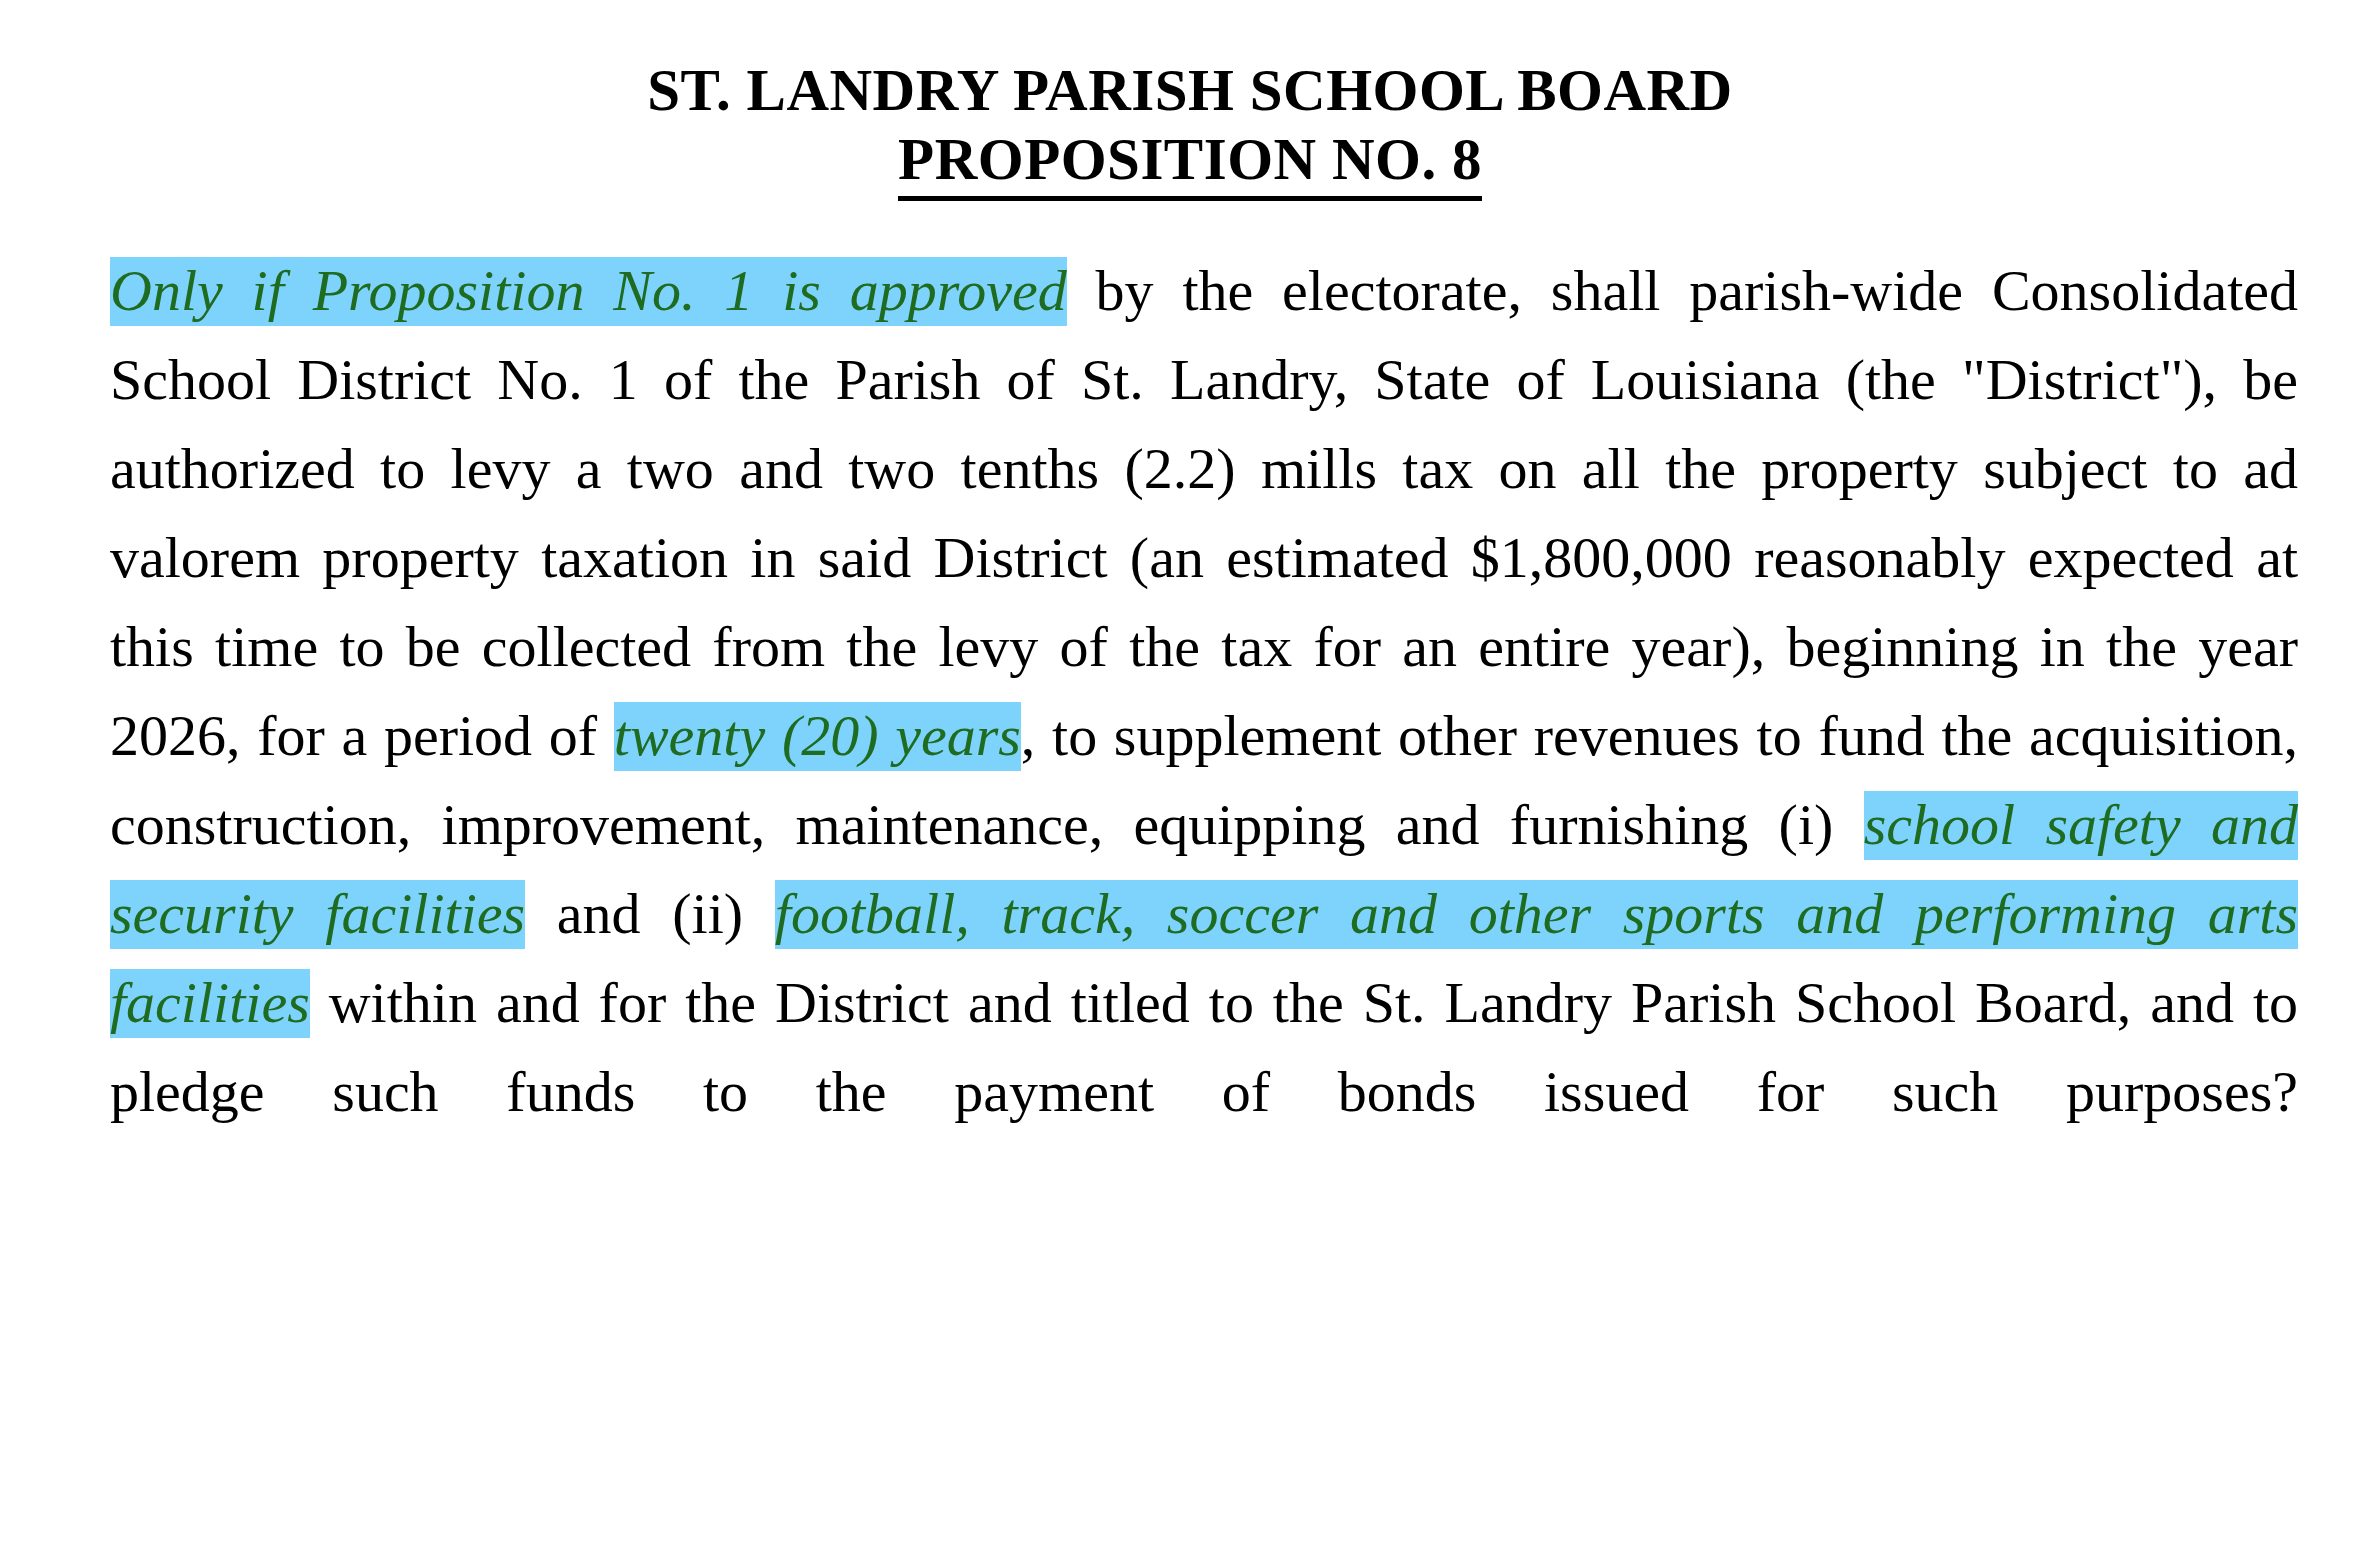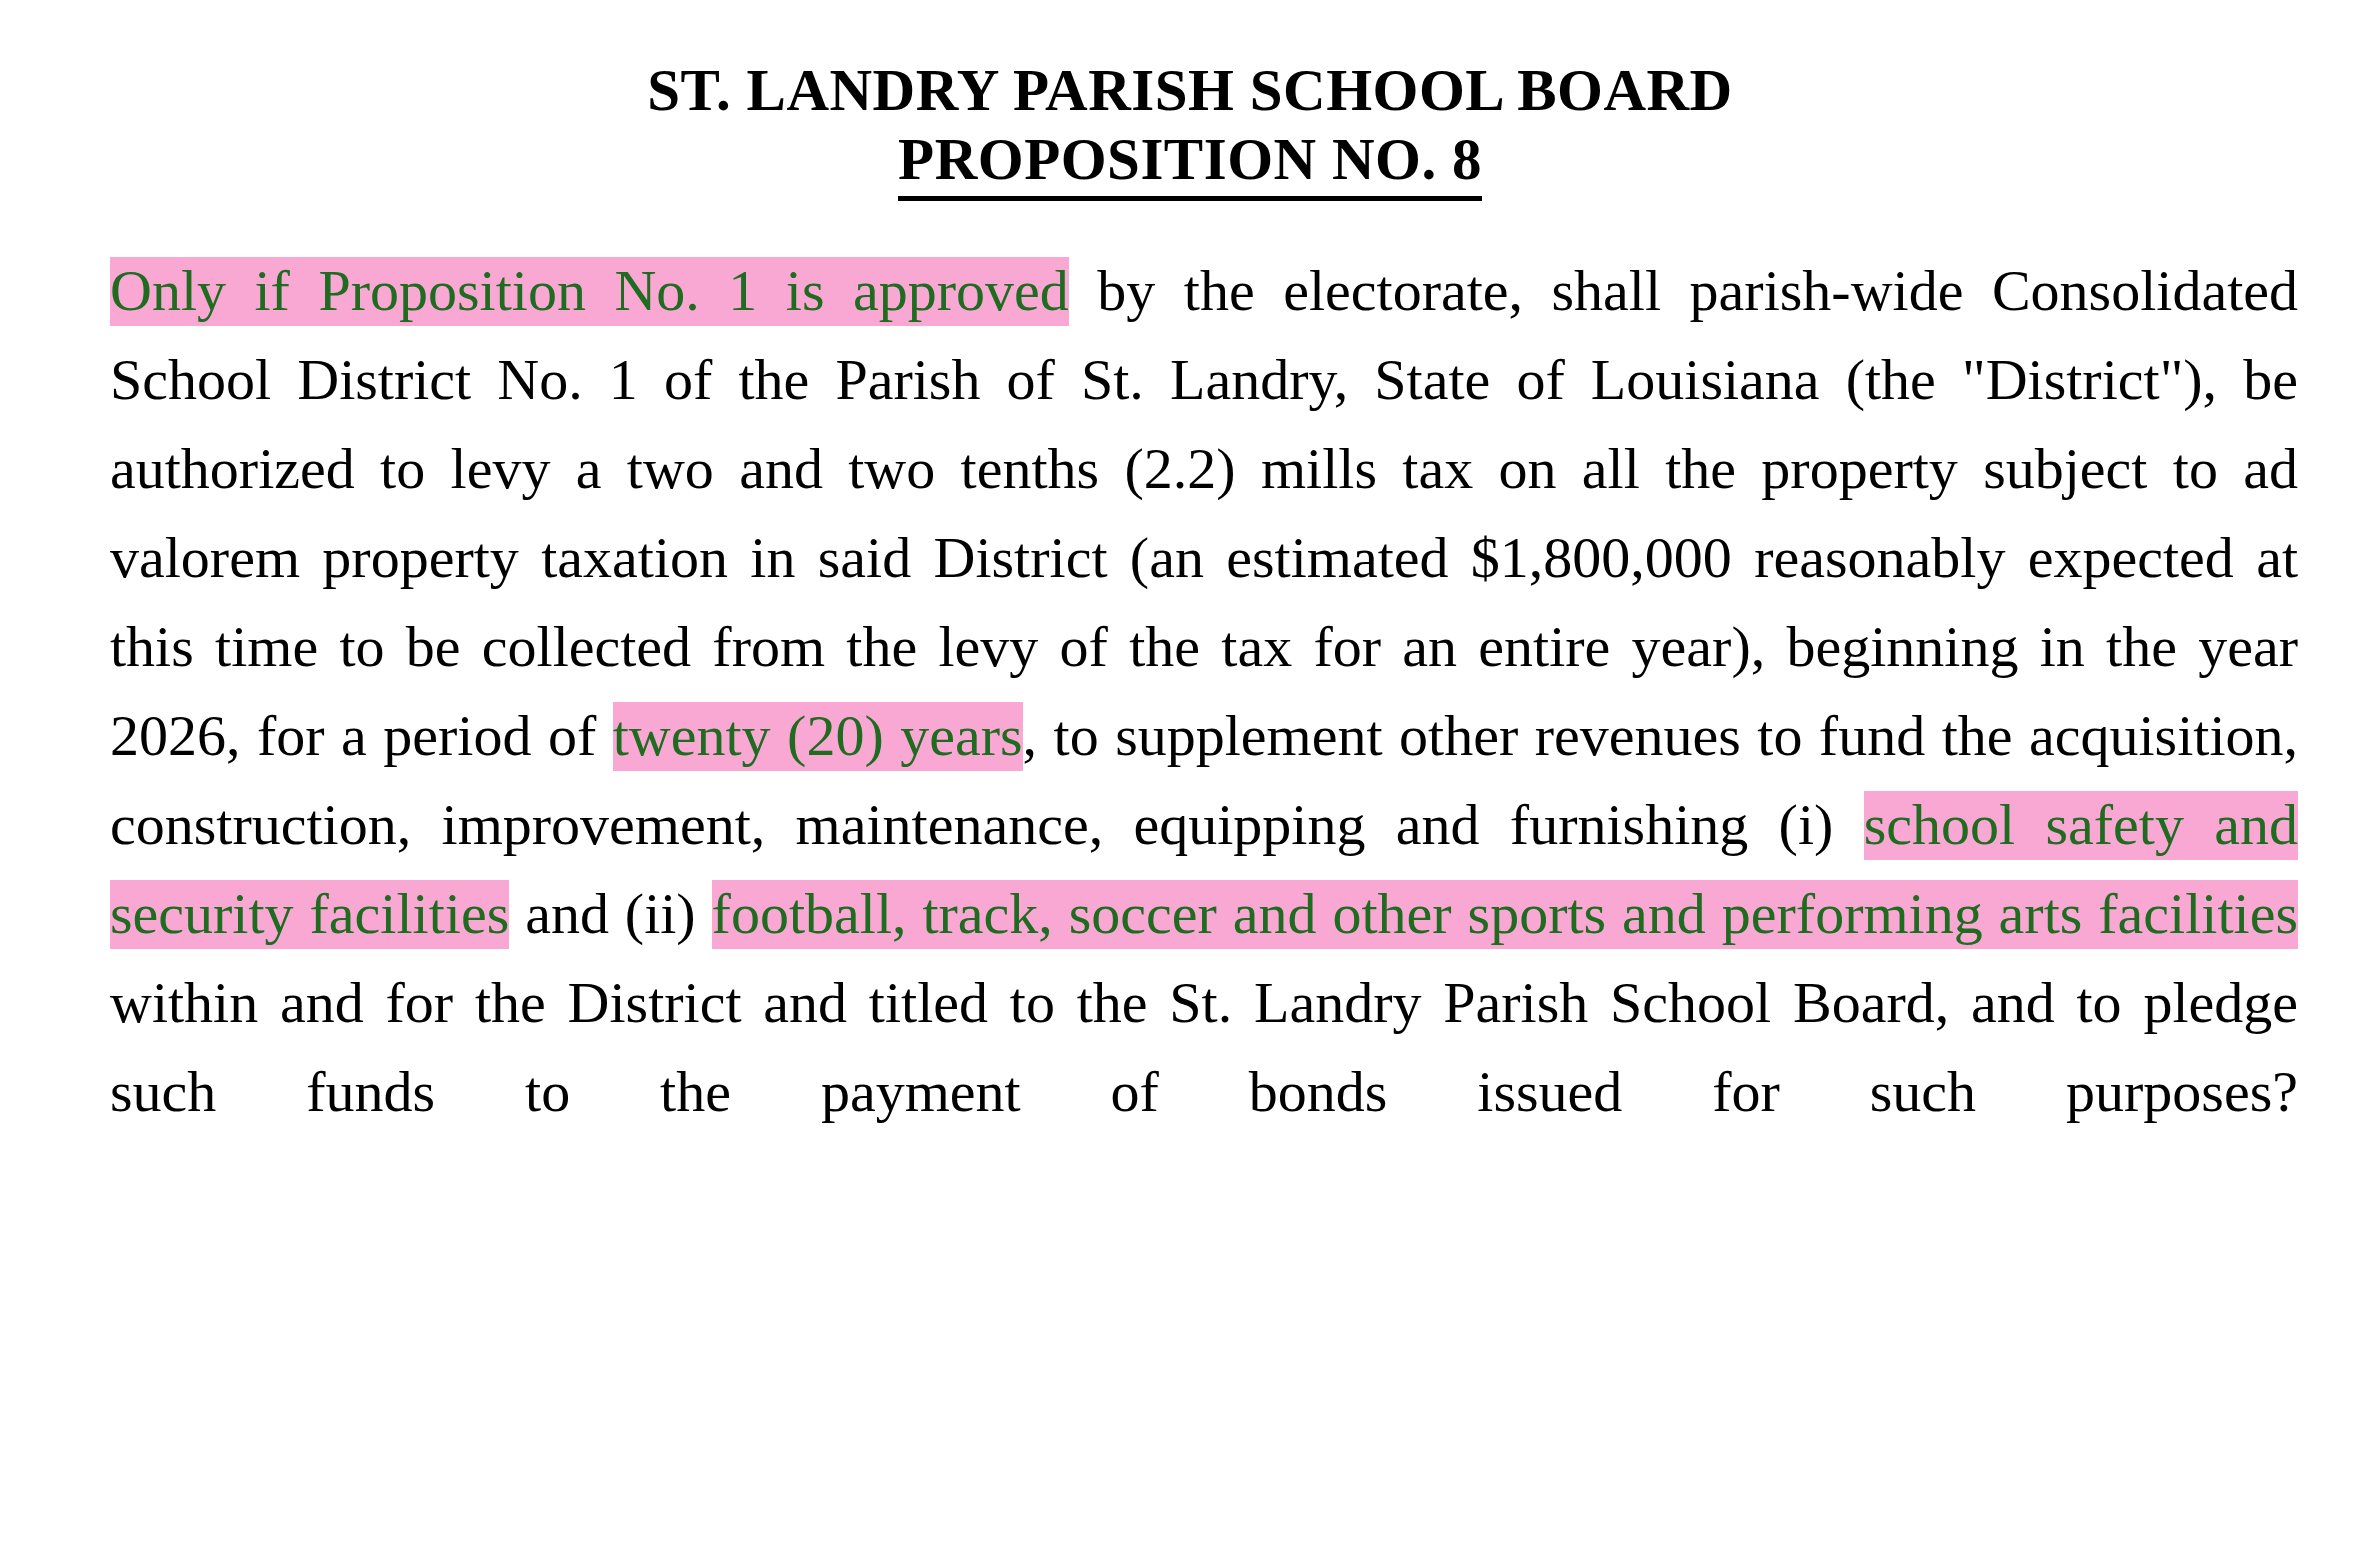--- a/index.html
+++ b/index.html
@@ -66,25 +66,26 @@
     word-spacing: 0px;
   }
   
   .prop-text::after {
     content: "";
     display: inline-block;
     width: 100%;
   }
 
   .hl {
-    background-color: #f9a8d4;
+    background-color: #7dd3fc;
     color: #1f6b20;
     box-decoration-break: clone;
     -webkit-box-decoration-break: clone;
     padding: 1px 0 3.9px 0;
+    font-style: italic;
   }
 </style>
 </head>
 <body>
 
 <div class="page">
 
   <div class="title-block">
     <div class="title-line">ST. LANDRY PARISH SCHOOL BOARD</div>
     <div class="title-line-2-wrap">

